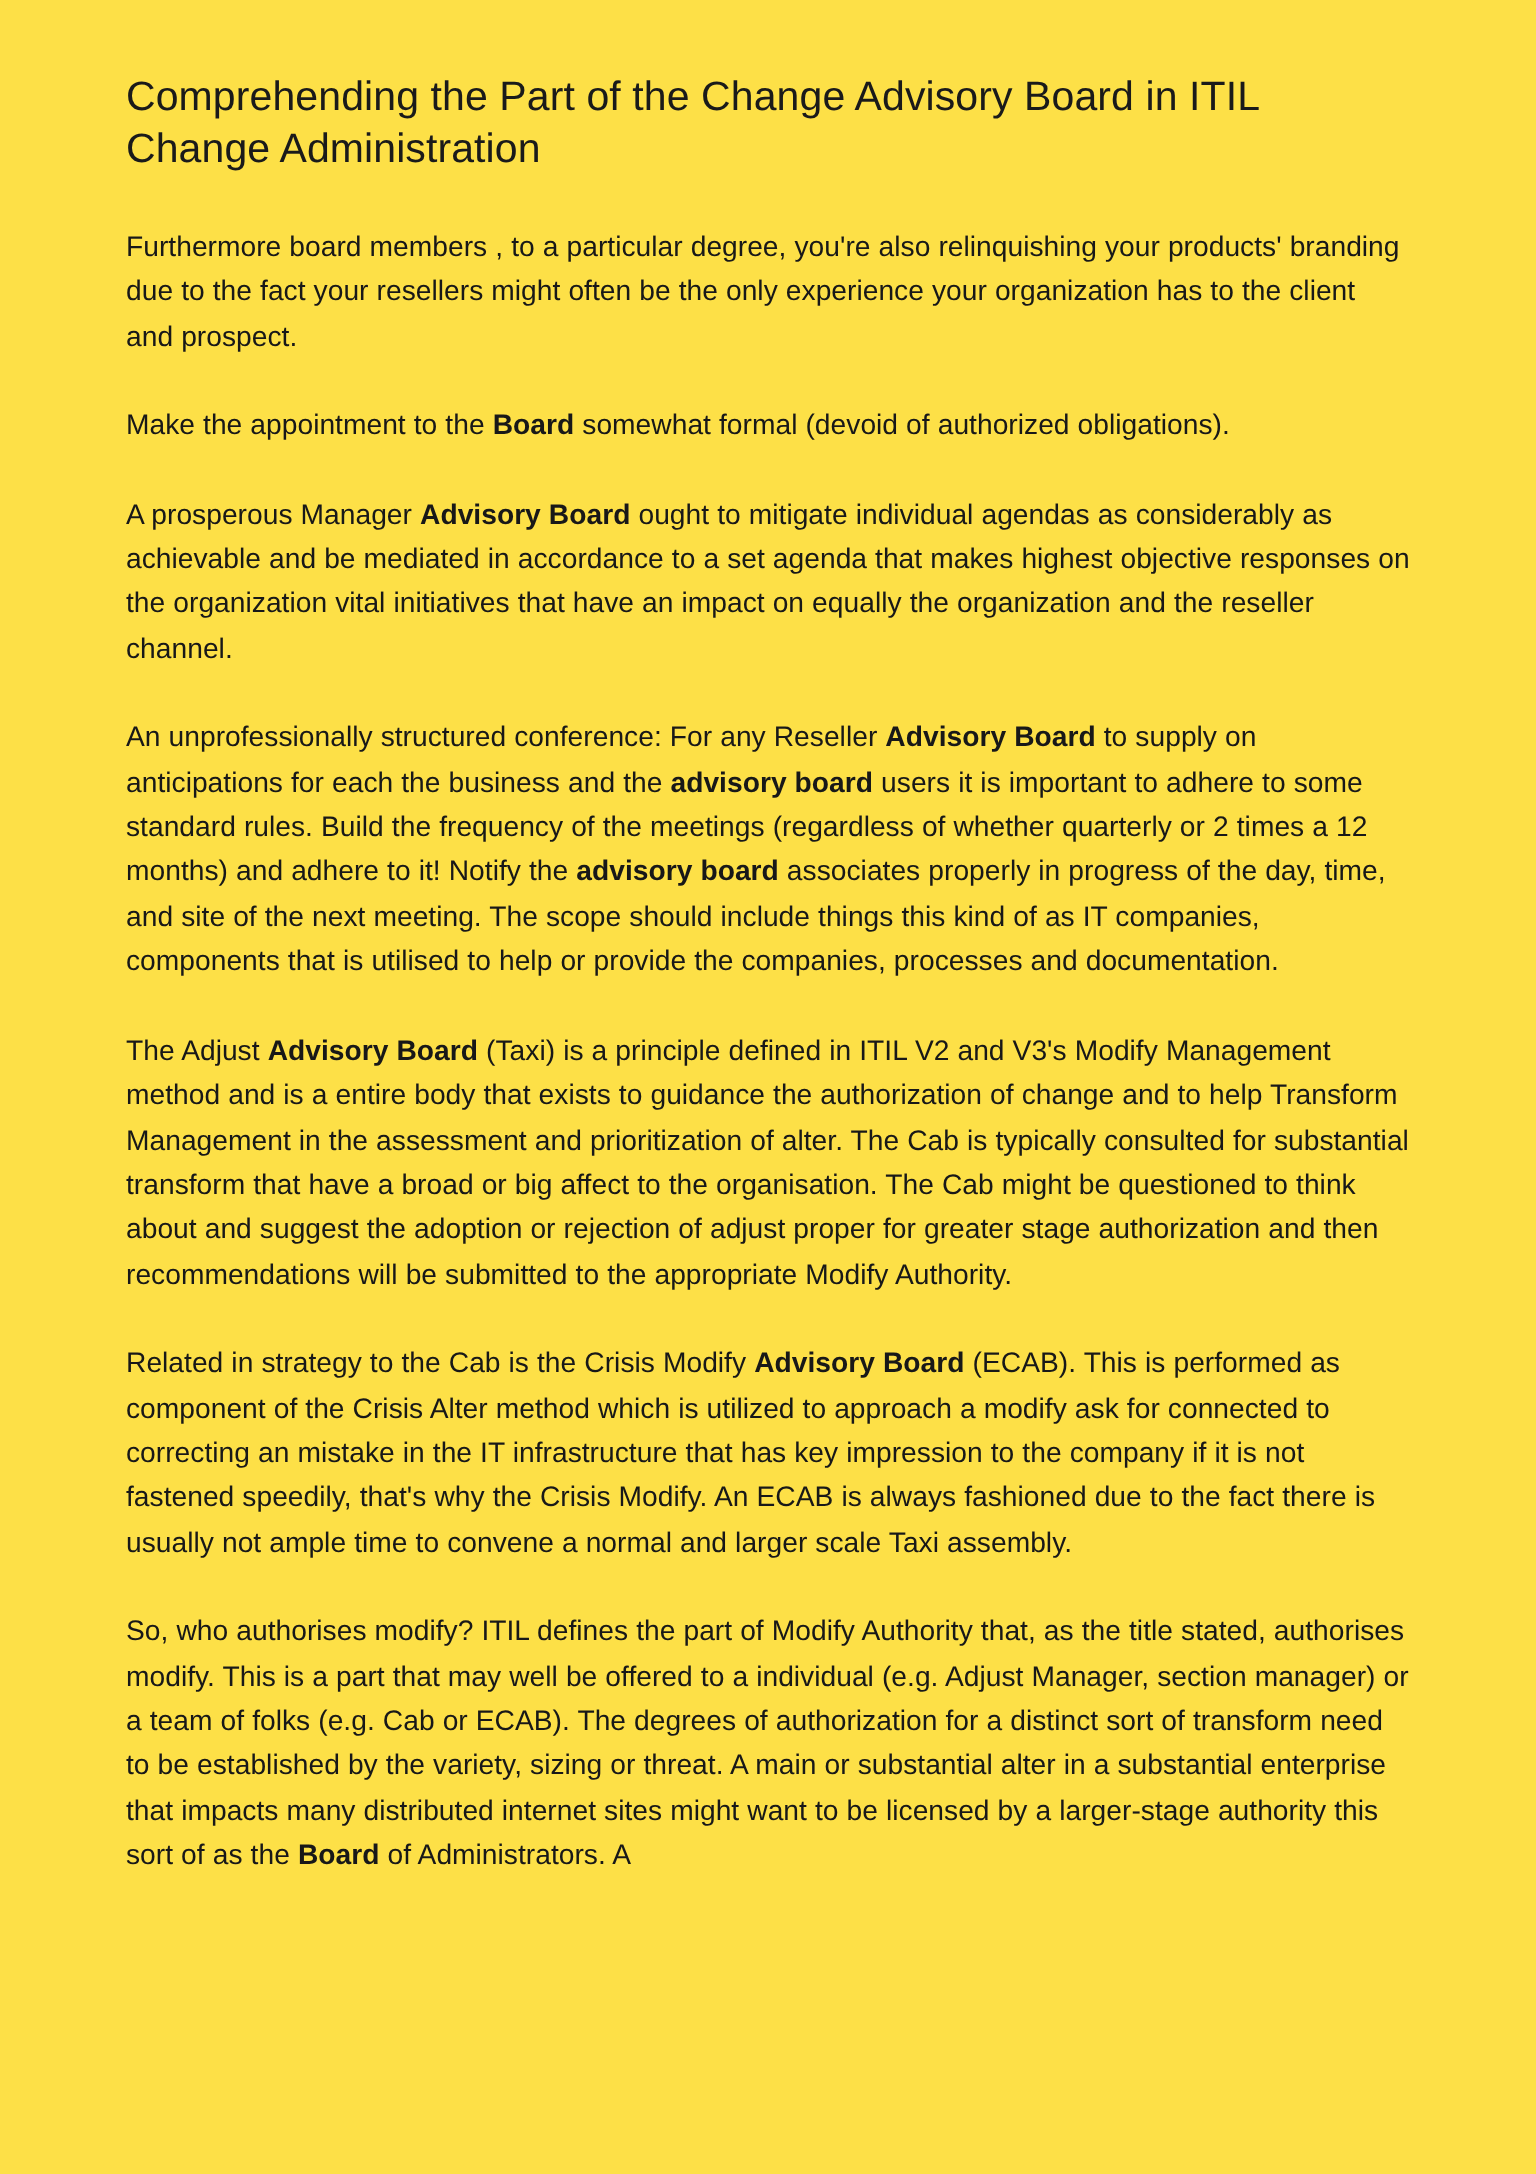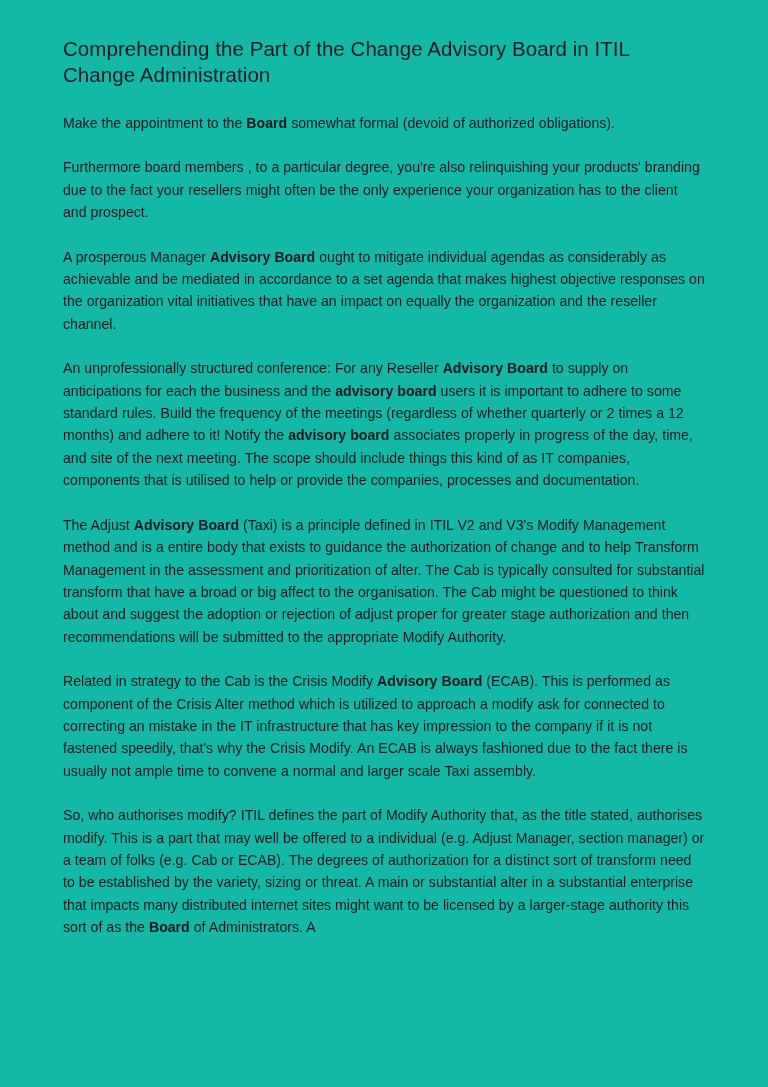--- a/index.html
+++ b/index.html
@@ -9,21 +9,21 @@
     background: #ffffff;
   }
   body {
     font-family: "Liberation Sans", sans-serif;
     -webkit-font-smoothing: antialiased;
   }
   .page {
     position: relative;
     width: 768px;
     height: 1087px;
-    background: #14b8a6;
+    background: #fde047;
     overflow: hidden;
     box-sizing: border-box;
   }
   .doc-body {
     position: absolute;
     left: 63px;
     top: 36px;
     width: 642px;
   }
   .doc-title {
@@ -56,22 +56,22 @@
 </style>
 </head>
 <body>
 
 <div class="page">
   <div class="doc-body">
 
     <h1 class="doc-title">Comprehending the Part of the Change Advisory Board in ITIL Change Administration</h1>
 
     <div id="paragraph-container">
+        <p class="para"><span>Furthermore board members , to a particular degree, you're also relinquishing your products' branding due to the fact your resellers might often be the only experience your organization has to the client and prospect.</span></p>
         <p class="para"><span>Make the appointment to the </span><b>Board</b><span> somewhat formal (devoid of authorized obligations).</span></p>
-        <p class="para"><span>Furthermore board members , to a particular degree, you're also relinquishing your products' branding due to the fact your resellers might often be the only experience your organization has to the client and prospect.</span></p>
         <p class="para"><span>A prosperous Manager </span><b>Advisory Board</b><span> ought to mitigate individual agendas as considerably as achievable and be mediated in accordance to a set agenda that makes highest objective responses on the organization vital initiatives that have an impact on equally the organization and the reseller channel.</span></p>
         <p class="para"><span>An unprofessionally structured conference: For any Reseller </span><b>Advisory Board</b><span> to supply on anticipations for each the business and the </span><b>advisory board</b><span> users it is important to adhere to some standard rules. Build the frequency of the meetings (regardless of whether quarterly or 2 times a 12 months) and adhere to it! Notify the </span><b>advisory board</b><span> associates properly in progress of the day, time, and site of the next meeting. The scope should include things this kind of as IT companies, components that is utilised to help or provide the companies, processes and documentation.</span></p>
         <p class="para"><span>The Adjust </span><b>Advisory Board</b><span> (Taxi) is a principle defined in ITIL V2 and V3's Modify Management method and is a entire body that exists to guidance the authorization of change and to help Transform Management in the assessment and prioritization of alter. The Cab is typically consulted for substantial transform that have a broad or big affect to the organisation. The Cab might be questioned to think about and suggest the adoption or rejection of adjust proper for greater stage authorization and then recommendations will be submitted to the appropriate Modify Authority.</span></p>
         <p class="para"><span>Related in strategy to the Cab is the Crisis Modify </span><b>Advisory Board</b><span> (ECAB). This is performed as component of the Crisis Alter method which is utilized to approach a modify ask for connected to correcting an mistake in the IT infrastructure that has key impression to the company if it is not fastened speedily, that's why the Crisis Modify. An ECAB is always fashioned due to the fact there is usually not ample time to convene a normal and larger scale Taxi assembly.</span></p>
         <p class="para"><span>So, who authorises modify? ITIL defines the part of Modify Authority that, as the title stated, authorises modify. This is a part that may well be offered to a individual (e.g. Adjust Manager, section manager) or a team of folks (e.g. Cab or ECAB). The degrees of authorization for a distinct sort of transform need to be established by the variety, sizing or threat. A main or substantial alter in a substantial enterprise that impacts many distributed internet sites might want to be licensed by a larger-stage authority this sort of as the </span><b>Board</b><span> of Administrators. A</span></p>
       </div>
 
   </div>
 </div>
 

